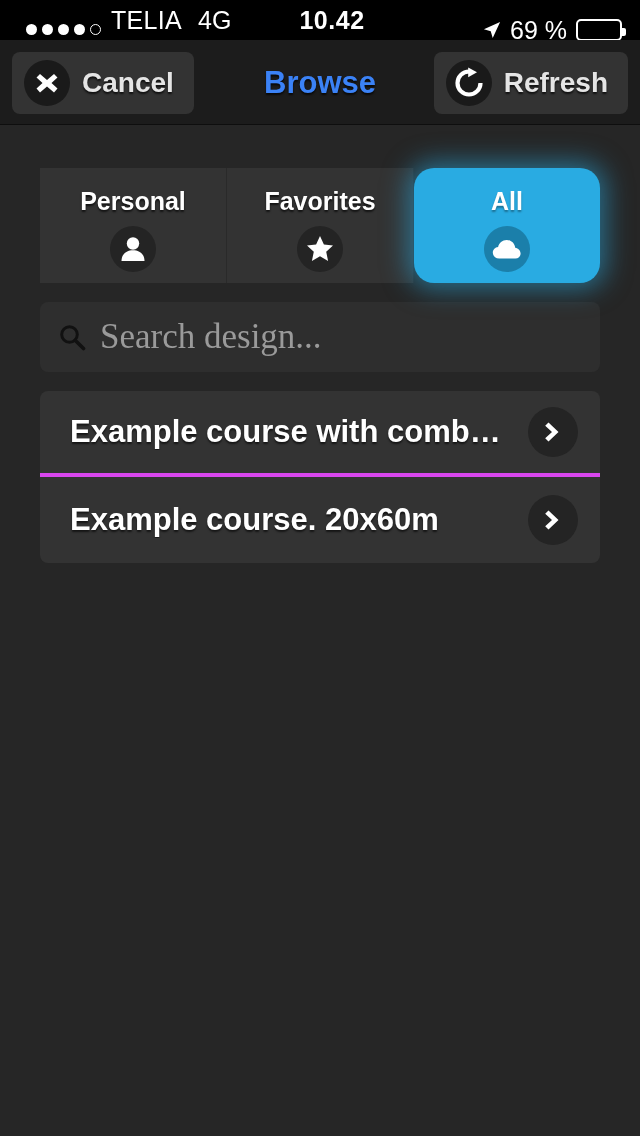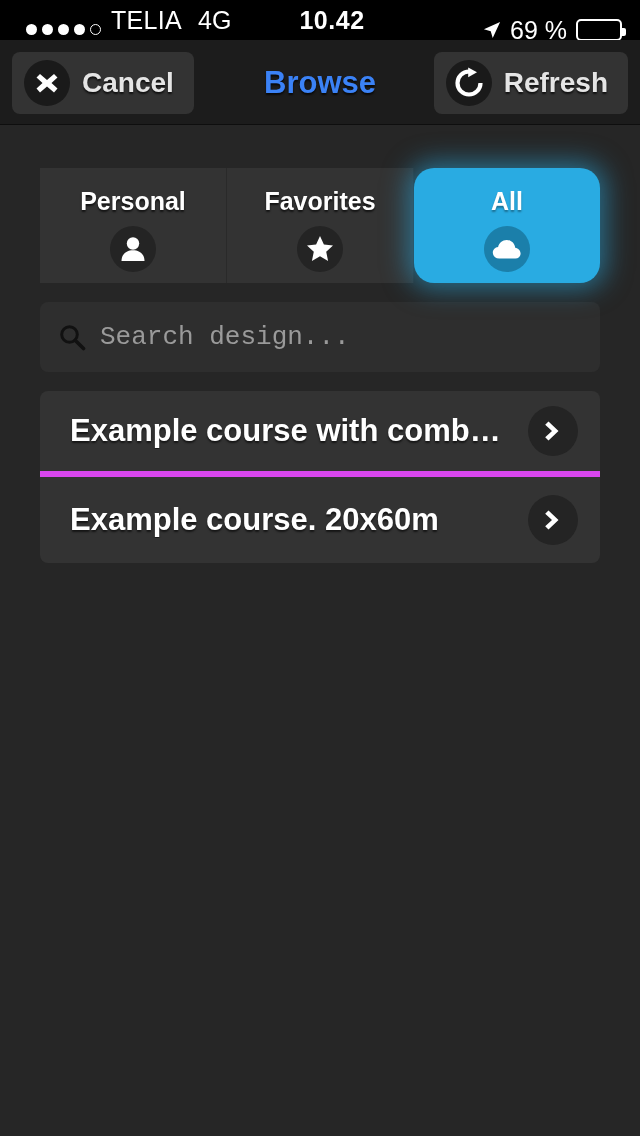--- a/index.html
+++ b/index.html
@@ -112,38 +112,38 @@
   .search{
     position:absolute; left:40px; top:302px;
     width:560px; height:70px;
     background:#2e2e2e; border-radius:8px;
     display:flex; align-items:center; gap:14px;
     padding:0 18px;
     cursor:text;
   }
   .search-input{
     flex:1; background:transparent; border:none; outline:none;
-    color:#ffffff; font-size:26px;
-    font-family:Liberation Mono, monospace;
+    color:#ffffff; font-size:35px;
+    font-family:Liberation Serif, serif;
   }
   .search-input::placeholder{ color:#9a9a9a; }
 
   
   .list{
     position:absolute; left:40px; top:391px;
     width:560px;
     background:#333333; border-radius:8px;
     overflow:hidden;
   }
   .list-row{
     position:relative; height:86px;
     display:flex; align-items:center;
     padding:0 22px 0 30px;
     cursor:pointer;
-    border-bottom:6px solid #d946ef;
+    border-bottom:4px solid #d946ef;
   }
   .list-row:last-child{ border-bottom:none; }
   .list-row-title{
     flex:1; color:#fff; font-size:31px; font-weight:bold;
     text-shadow:0 2px 2px rgba(0,0,0,.6);
     white-space:nowrap; overflow:hidden;
   }
   .chevron-circle{
     width:50px; height:50px; border-radius:50%;
     background:#242424;

